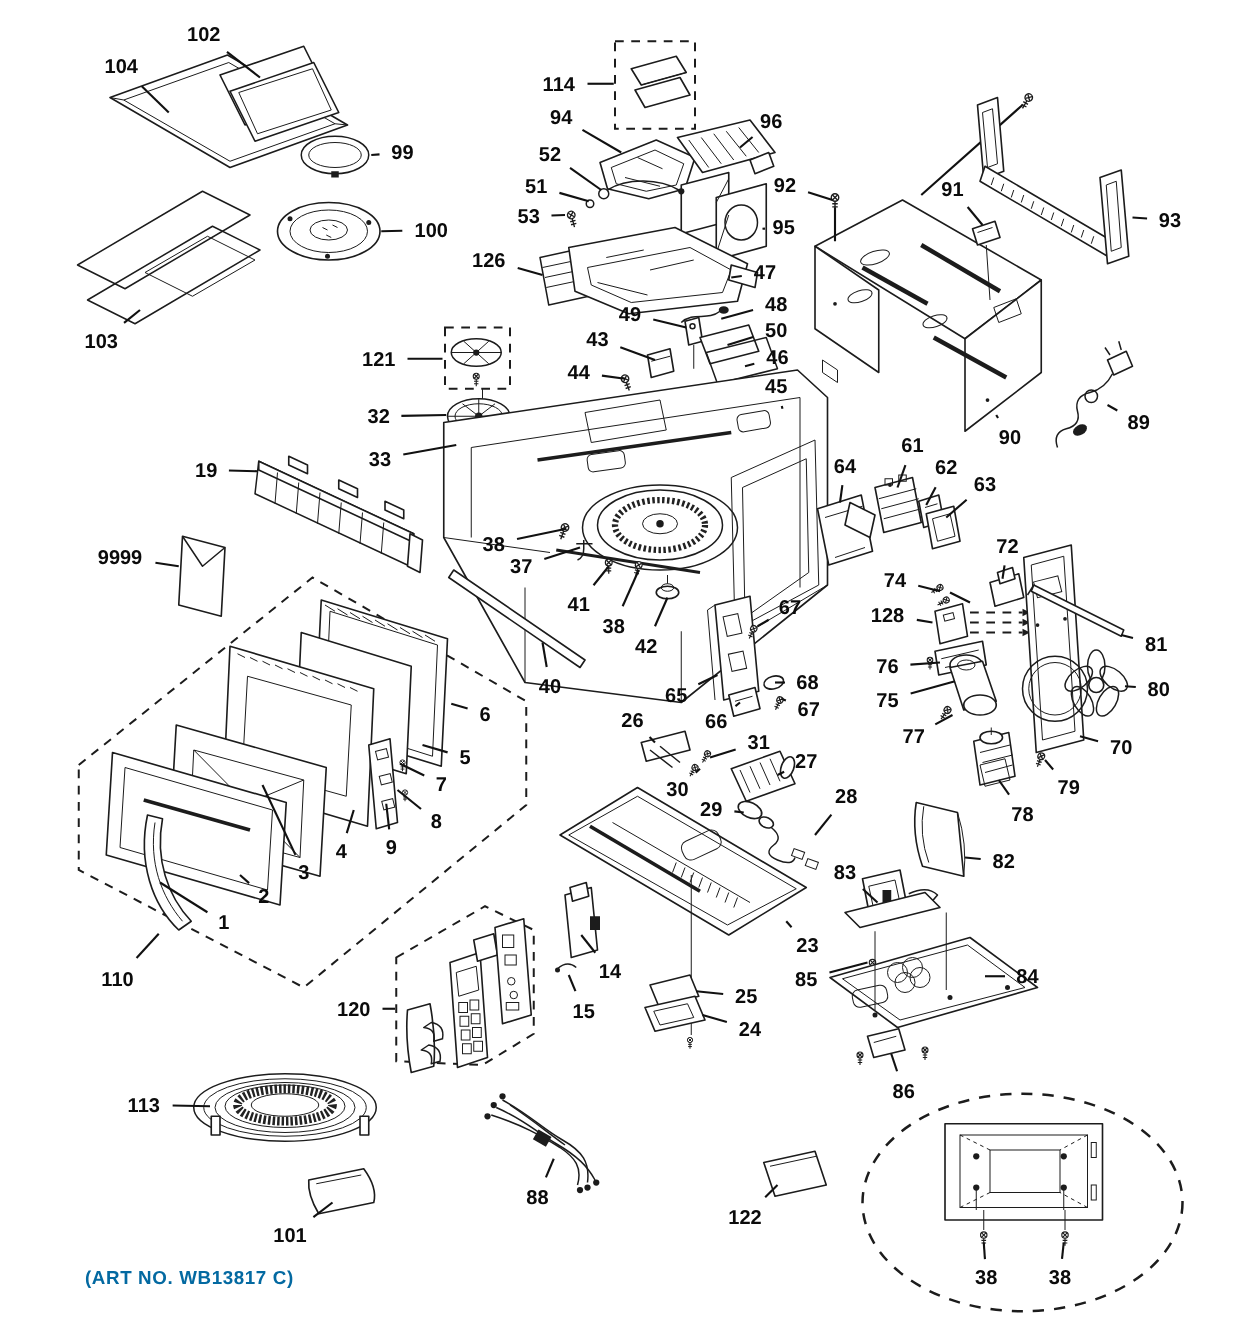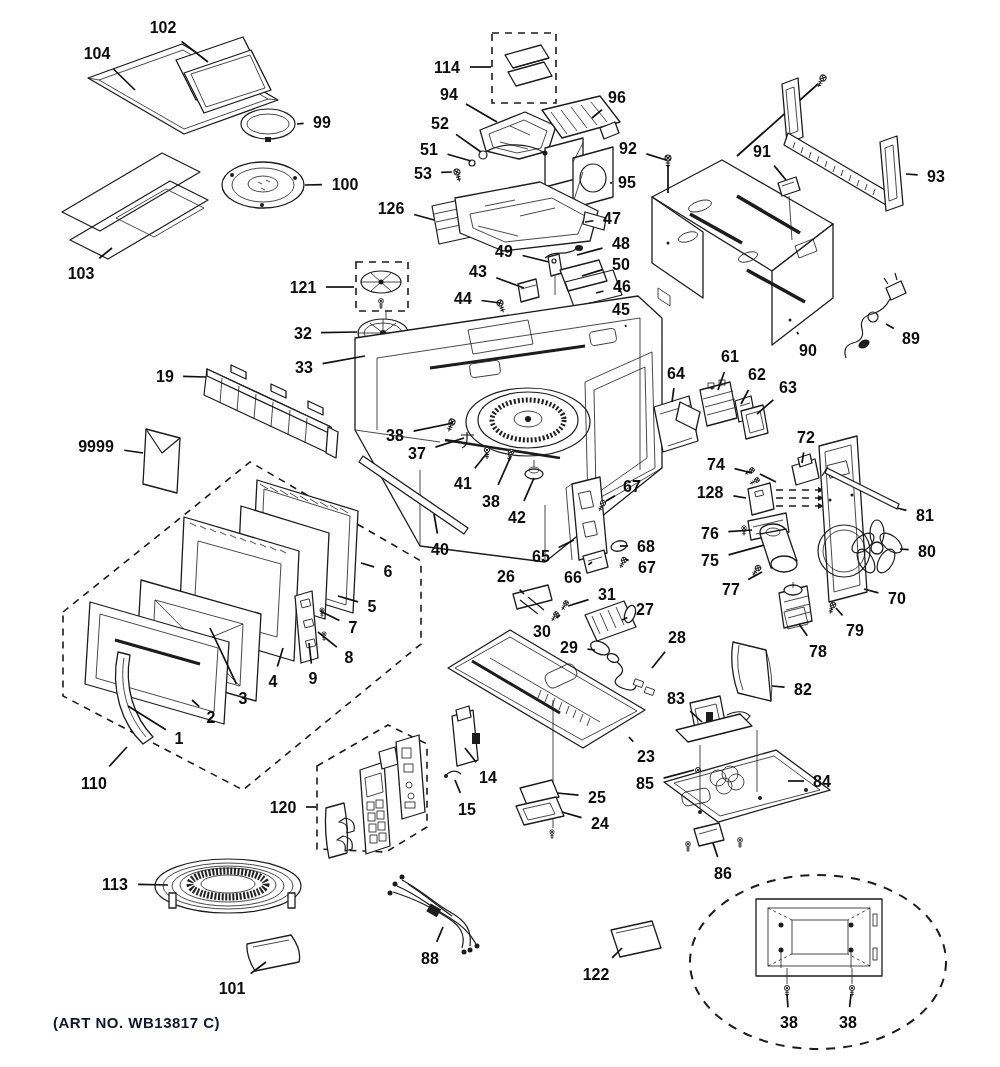--- a/index.html
+++ b/index.html
@@ -5,22 +5,22 @@
   html,body{margin:0;padding:0;background:#ffffff;}
   #page{position:relative;width:1000px;height:1067px;background:#fff;overflow:hidden;
         font-family:"Liberation Sans",sans-serif;}
   #diagram-svg{position:absolute;left:0;top:0;}
   .part{stroke:#1c1c1c;stroke-width:1.3;fill:#ffffff;stroke-linejoin:round;}
   .ln{stroke:#1c1c1c;stroke-width:1.2;fill:none;stroke-linejoin:round;}
   .thin{stroke:#1c1c1c;stroke-width:.8;fill:none;}
   .dash{stroke:#1c1c1c;stroke-width:1.6;fill:none;stroke-dasharray:7 6;}
   .leader{stroke:#111;stroke-width:1.7;}
   .plabel{font:bold 16px "Liberation Sans",sans-serif;fill:#0b0b0b;}
-  #art-no{position:absolute;left:53px;top:1014px;font:bold 15px "Liberation Sans",sans-serif;
-          color:#0f172a;letter-spacing:.5px;}
+  #art-no{position:absolute;left:68px;top:1014px;font:bold 15px "Liberation Sans",sans-serif;
+          color:#0369a1;letter-spacing:.5px;}
 </style>
 </head>
 <body>
 
 <div id="page">
 <svg id="diagram-svg" width="1000" height="1067" viewBox="0 0 1000 1067">
   <defs>
     <pattern id="h1" patternUnits="userSpaceOnUse" width="6" height="6" patternTransform="rotate(35)">
       <line x1="0" y1="0" x2="0" y2="6" stroke="#444" stroke-width="1"></line>
     </pattern>

